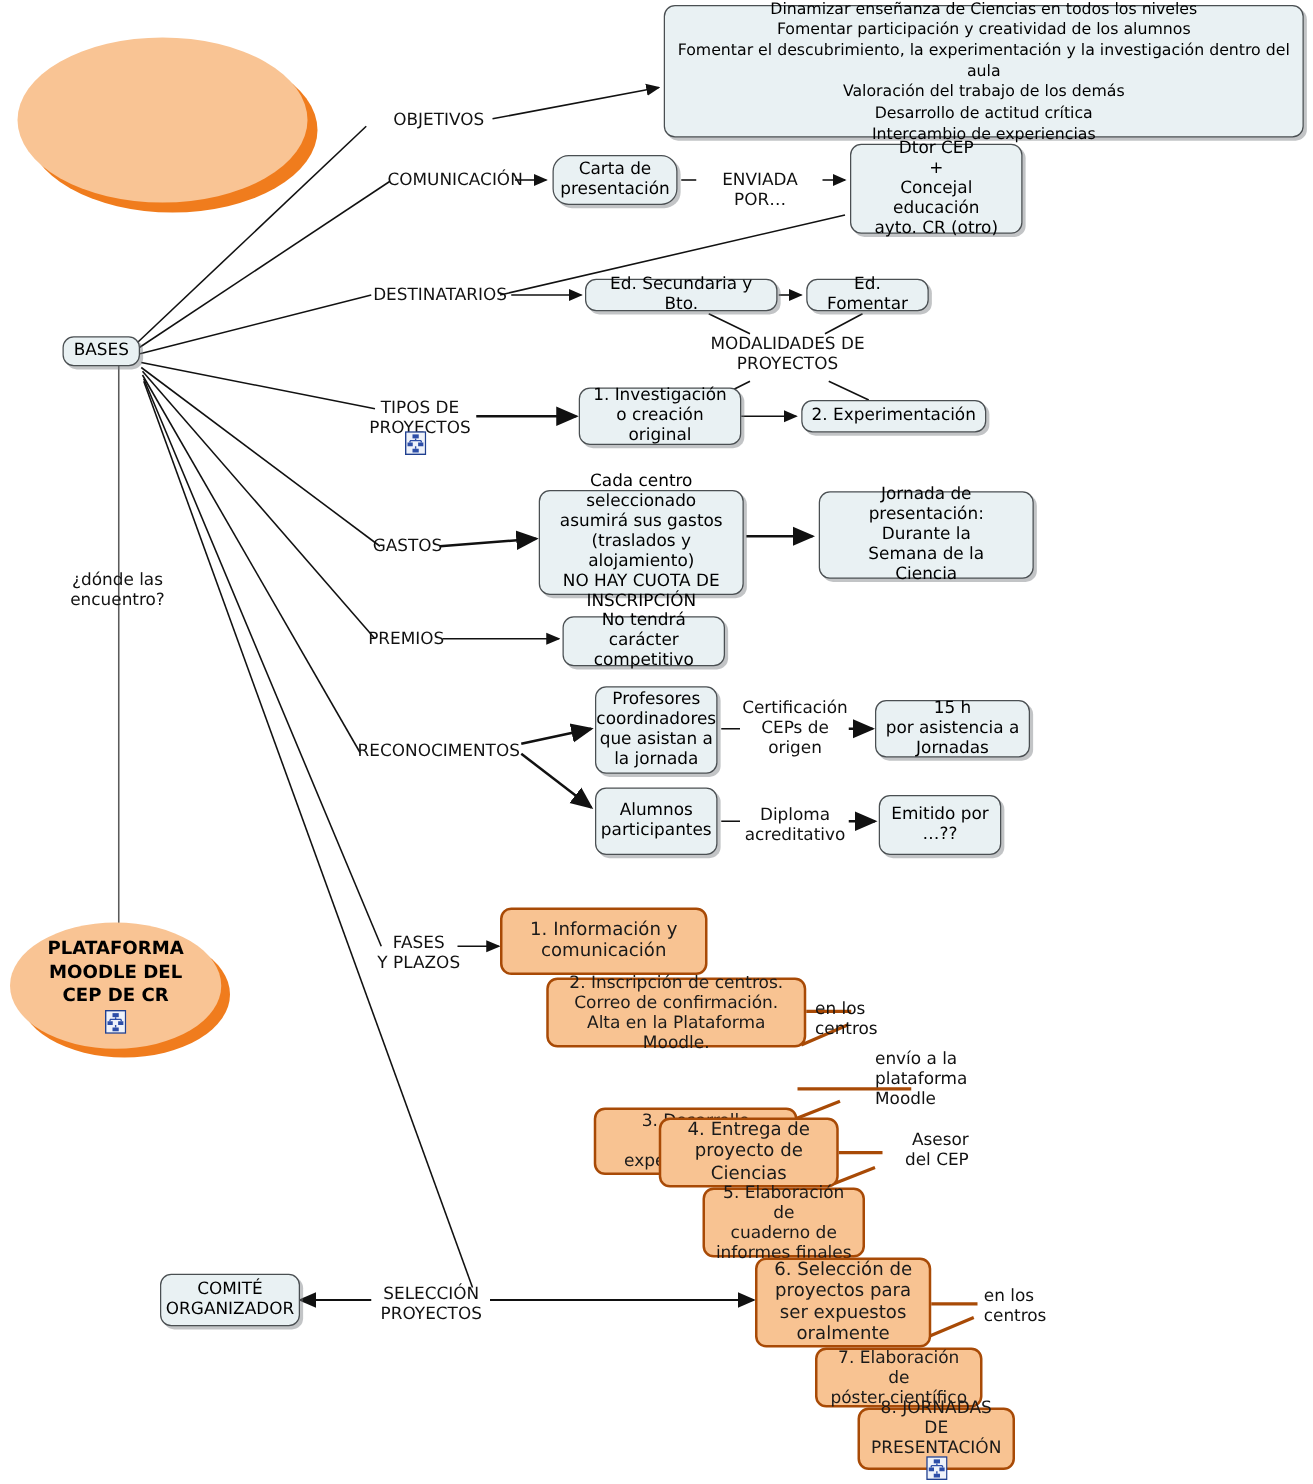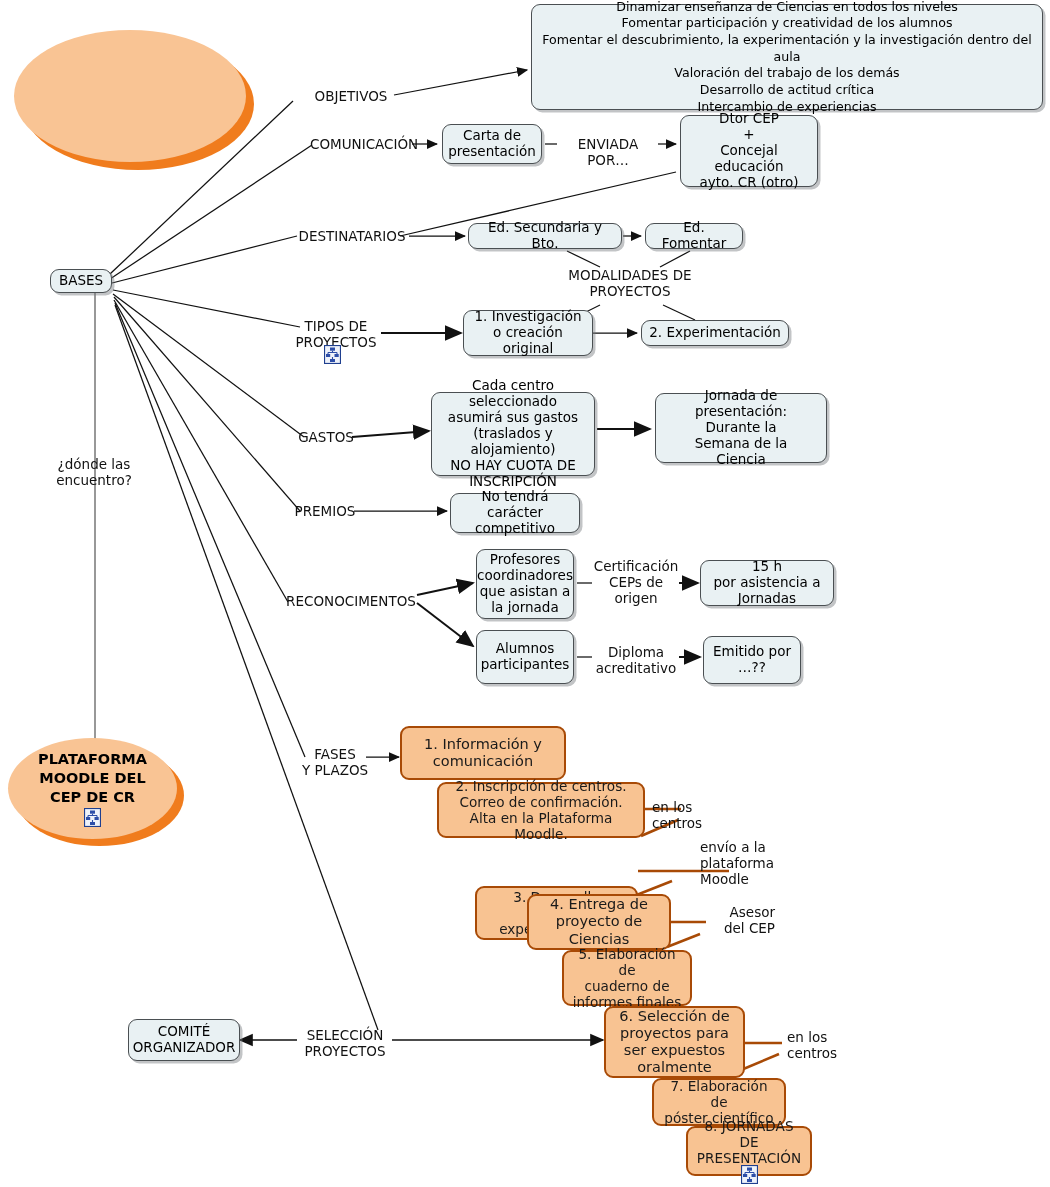--- a/index.html
+++ b/index.html
@@ -193,21 +193,21 @@
 
   <div class="node bbox" style="left:531px;top:4px;width:512px;height:106px;">
     <span style="white-space:pre-line;font-size:12.6px;line-height:1.32;">Dinamizar enseñanza de Ciencias en todos los niveles
 Fomentar participación y creatividad de los alumnos
 Fomentar el descubrimiento, la experimentación y la investigación dentro del aula
 Valoración del trabajo de los demás
 Desarrollo de actitud crítica
 Intercambio de experiencias</span>
   </div>
 
-  <div class="node bbox" style="left:442px;top:124px;width:100px;height:40px;">
+  <div class="node bbox" style="left:442px;top:124px;width:100px;height:40px;border-radius:13px;">
     <span style="white-space:pre-line;">Carta de
 presentación</span>
   </div>
 
   <div class="node bbox" style="left:680px;top:115px;width:138px;height:72px;">
     <span style="white-space:pre-line;">Dtor CEP
 +
 Concejal educación
 ayto. CR (otro)</span>
   </div>
@@ -249,21 +249,21 @@
 coordinadores
 que asistan a
 la jornada</span>
   </div>
 
   <div class="node bbox" style="left:450px;top:493px;width:130px;height:40px;">
     <span style="white-space:pre-line;">No tendrá carácter
 competitivo</span>
   </div>
 
-  <div class="node bbox" style="left:700px;top:560px;width:134px;height:46px;">
+  <div class="node bbox" style="left:700px;top:560px;width:124px;height:46px;">
     <span style="white-space:pre-line;">15 h
 por asistencia a
 Jornadas</span>
   </div>
 
   <div class="node bbox" style="left:476px;top:630px;width:98px;height:54px;">
     <span style="white-space:pre-line;">Alumnos
 participantes</span>
   </div>
 

